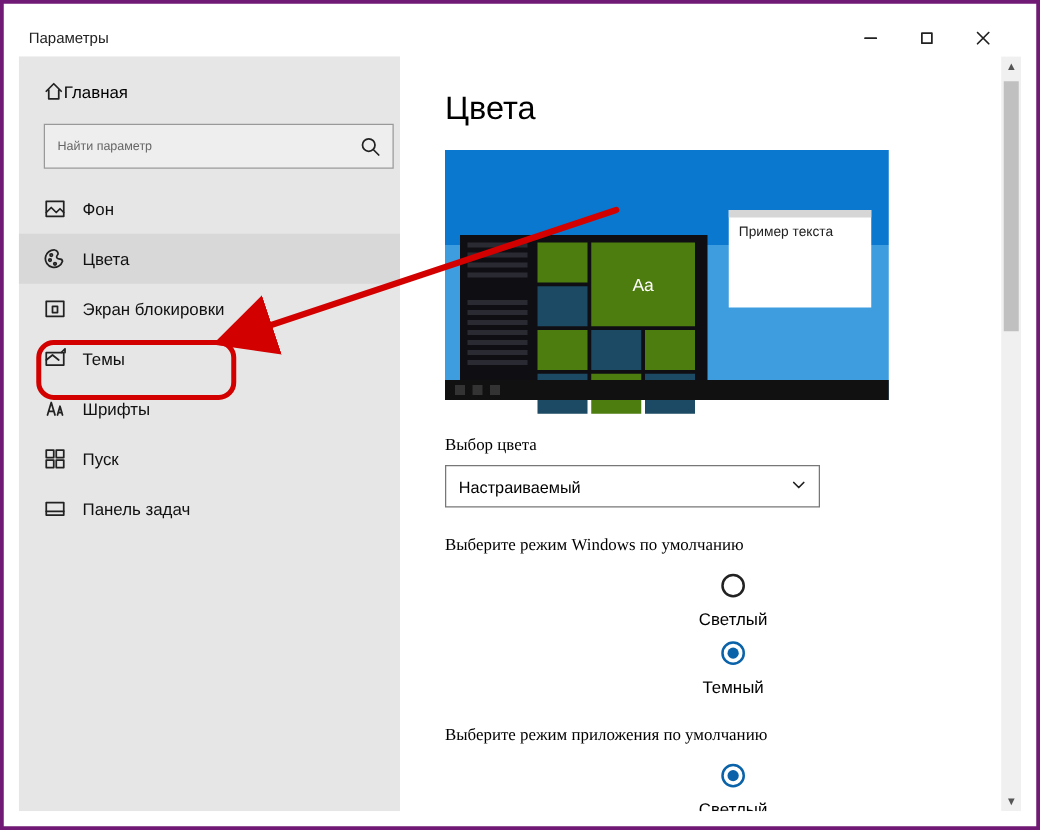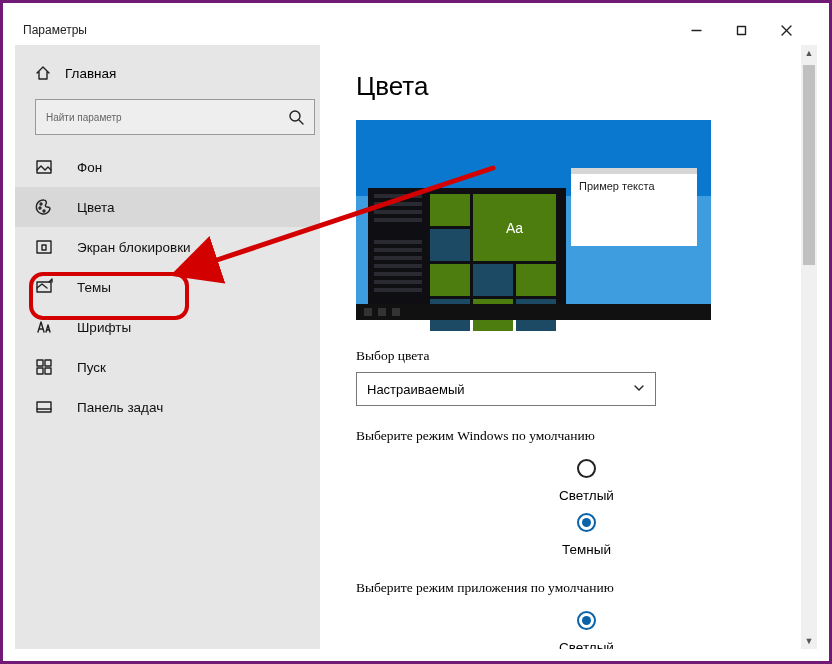--- a/index.html
+++ b/index.html
@@ -7,46 +7,46 @@
   .frame { width: 832px; height: 664px; border: 3px solid #701a75; position: relative; background:#fff; }
   .window { position: absolute; inset: 12px; background: #fff; display: flex; flex-direction: column; }
   
   .titlebar { height: 30px; display: flex; align-items: center; padding: 0 8px; font-size: 12px; color:#222; }
   .titlebar .spacer { flex: 1; }
   .win-controls { display: flex; gap: 0; }
   .win-btn { width: 45px; height: 30px; display: flex; align-items:center; justify-content:center; color:#222; font-size:11px; }
   
   .body { flex:1; display:flex; overflow:hidden; }
   .sidebar { width: 305px; background:#e6e6e6; padding: 12px 0 0 0; display:flex; flex-direction:column; }
-  .home-row { display:flex; align-items:center; gap:14px; padding: 8px 20px; font-size:13.5px; }
+  .home-row { display:flex; align-items:center; padding: 8px 20px; font-size:13.5px; }
   .home-row .ic { width:16px; height:16px; display:flex; align-items:center; justify-content:center; }
   .search-wrap { margin: 10px 20px 12px 20px; }
   .search { width: 280px; height: 36px; border:1px solid #999; background:#eee; display:flex; align-items:center; padding: 0 10px; font-size:10px; color:#555; }
   .search .ph { flex:1; color:#666; }
   .search .sic { width:16px; height:16px; }
   .section-title { font-weight:600; font-size:13.5px; padding: 6px 20px 14px 20px; }
   .nav { display:flex; flex-direction:column; }
-  .nav-item { display:flex; align-items:center; gap:24px; padding: 11px 20px; font-size:13.5px; color:#111; position:relative; }
+  .nav-item { display:flex; align-items:center; gap:13px; padding: 11px 20px; font-size:13.5px; color:#111; position:relative; }
   .nav-item .ic { width:18px; height:18px; display:flex; align-items:center; justify-content:center; }
   .nav-item.active { background:#d8d8d8; }
   
   .main { flex:1; background:#fff; padding: 26px 0 0 36px; overflow:hidden; position:relative; }
   h1.page-title { font-size:26px; font-weight:400; margin-bottom: 18px; }
   .preview { width: 355px; height: 200px; background: linear-gradient(#0a78cf 0 38%, #3d9dde 38% 100%); position:relative; margin-bottom: 28px; }
   .preview .taskbar{ position:absolute; left:0; right:0; bottom:0; height:16px; background:#111; }
   .preview .task-dot{ position:absolute; bottom:4px; width:8px; height:8px; background:#333; }
   .preview .start{ position:absolute; left:12px; bottom:16px; width:198px; height:116px; background:#0f0f13; }
   .preview .start .list{ position:absolute; left:6px; top:6px; width:48px; height:104px; display:flex; flex-direction:column; gap:4px; }
   .preview .start .list div{ height:4px; background:#2a2a33; width:100%; }
   .preview .start .list div.sep{ height:10px; background:none; }
   .preview .start .tiles{ position:absolute; left:62px; top:6px; display:grid; grid-template-columns: 40px 40px 40px; grid-auto-rows: 32px; gap:3px; }
   .preview .start .tile{ background:#4d7c0f; }
   .preview .start .tile.big{ grid-column: span 2; grid-row: span 2; display:flex; align-items:center; justify-content:center; color:#fff; font-size:14px; }
   .preview .start .tile.dk{ background:#1c4963; }
-  .preview .win{ position:absolute; right:14px; top:48px; width:126px; height:78px; background:#fff; border-top:6px solid #d6d6d6; padding:6px 8px; font-size:11px; color:#222; }
+  .preview .win{ position:absolute; right:14px; top:48px; width:114px; height:78px; background:#fff; border-top:6px solid #d6d6d6; padding:6px 8px; font-size:11px; color:#222; }
   .setting-label{ font-size:13.5px; margin-bottom:8px;font-family:Liberation Serif, serif; }
   .combo{ width: 300px; height: 34px; border:1px solid #777; display:flex; align-items:center; padding:0 10px; font-size:13px; margin-bottom: 22px; }
   .combo .lbl{ flex:1; }
   .radio-group .setting-label{ margin-bottom:10px; }
   .radio-row{ display:flex; align-items:center; gap:10px; padding:5px 0; font-size:13.5px;flex-direction:column; }
   .radio{ width:19px; height:19px; border:2px solid #222; border-radius:50%; display:flex; align-items:center; justify-content:center; }
   .radio.sel{ border-color:#0a62a9; }
   .radio.sel::after{ content:""; width:9px; height:9px; background:#0a62a9; border-radius:50%; }
   .scrollbar{ position:absolute; right:0; top:0; bottom:0; width:16px; background:#f0f0f0; }
   .scrollbar .thumb{ position:absolute; left:2px; right:2px; top:20px; height:200px; background:#c0c0c0; }

